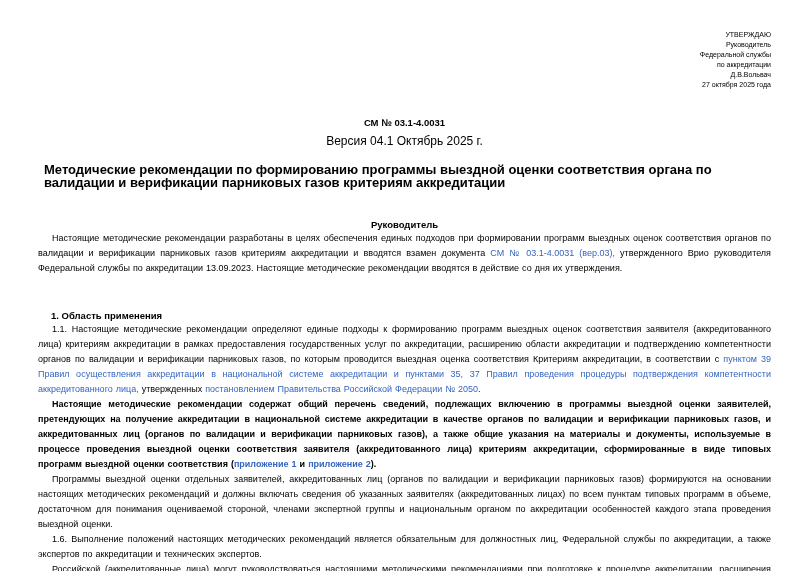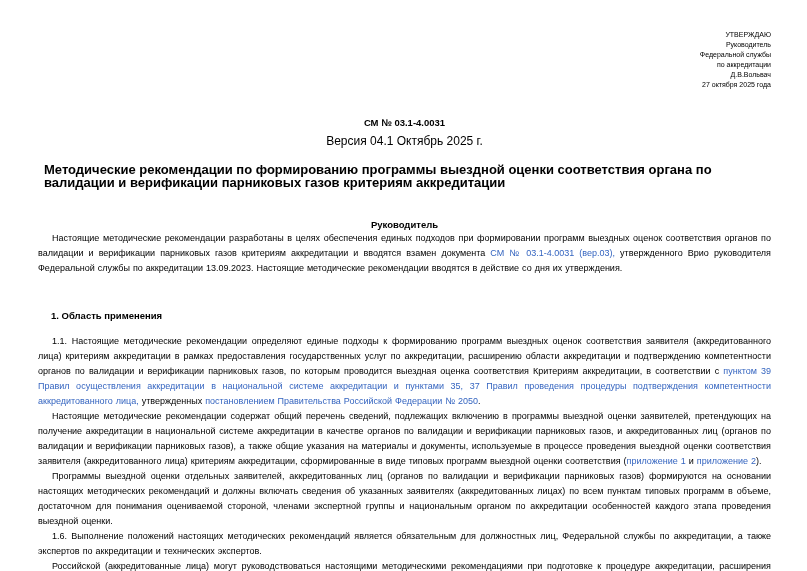--- a/index.html
+++ b/index.html
@@ -13,28 +13,28 @@
   }
   .page { padding: 30px 36px 0 38px; box-sizing: border-box; width: 807px; height: 403px; }
   .approval { text-align: right; font-size: 7px; line-height: 10px; }
   .doc-code { text-align: center; font-weight: bold; font-size: 9.5px; line-height: 11px; margin-top: 27px; }
   .doc-version { text-align: center; font-size: 12px; line-height: 9px; margin-top: 9px; }
   .doc-title {
     text-align: left; font-weight: bold; font-size: 13px; line-height: 13px;
     margin: 17px 0 0 0; padding: 0 6px;
   }
   .center-heading { text-align: center; font-weight: bold; font-size: 9.5px; line-height: 12px; margin: 30px 0 0 0; }
-  .scope-heading { font-weight: bold; font-size: 9.5px; line-height: 12px; margin: 34px 0 12px 0; text-indent: 13px; }
+  .scope-heading { font-weight: bold; font-size: 9.5px; line-height: 12px; margin: 34px 0 0 0; text-indent: 13px; }
   p.body-text {
     font-size: 9px; line-height: 15px; text-align: justify; text-indent: 14px;
     margin: 0; word-spacing: 0.5px;
   }
   .preface-para { margin-top: 20px; }
   .para-11 { margin-top: 29px; }
-  .para-general { margin-top: 5px; }
+  .para-general { margin-top: 5px; font-weight: bold; }
   .para-programs { margin-top: 2px; }
   .para-12 { margin-top: 8px; }
   .para-last { margin-top: 2px; text-align-last: justify; }
   a.doc-link { color: var(--link-color); text-decoration: none; cursor: pointer; }
 </style>
 </head>
 <body>
 
 <div class="page">
 

